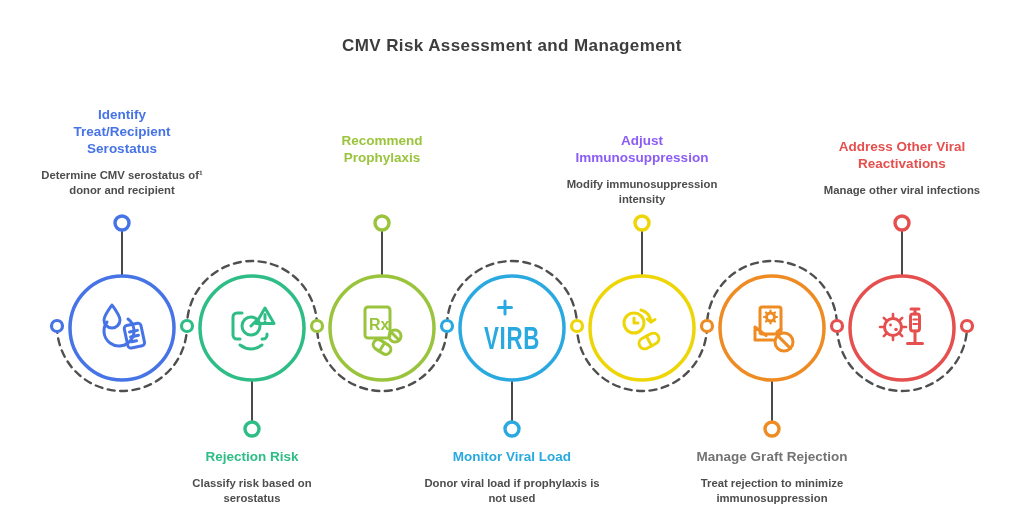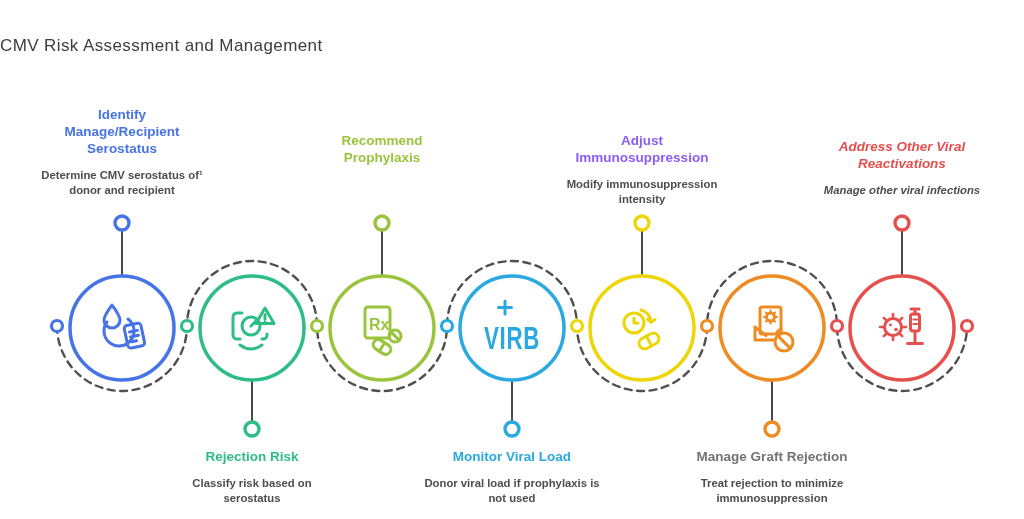--- a/index.html
+++ b/index.html
@@ -1,42 +1,42 @@
 <!DOCTYPE html>
 <html><head>
 <meta charset="utf-8">
 <style>
   html,body{margin:0;padding:0;}
   body{
     width:1024px;height:519px;background:#ffffff;position:relative;overflow:hidden;
     font-family:"Liberation Sans", sans-serif;
   }
   .main-title{
-    position:absolute;top:36px;left:0;width:1024px;
-    font-size:17px;font-weight:normal;color:#3d3d3d;letter-spacing:.4px;
+    position:absolute;top:36px;left:0;width:1024px;text-align:center;
+    font-size:17px;font-weight:bold;color:#3d3d3d;letter-spacing:.4px;
   }
   .step-label{position:absolute;text-align:center;}
   .step-title{
     font-size:13.5px;font-weight:bold;line-height:17px;white-space:pre-line;
     margin:0 0 11px 0;
   }
   .step-desc{
     font-size:11.3px;font-weight:bold;line-height:15px;color:#4d4d4d;white-space:pre-line;margin:0;
   }
   svg{position:absolute;left:0;top:0;}
   svg text{font-family:"Liberation Sans", sans-serif;}
 </style>
 </head>
 <body>
 
 <div class="main-title">CMV Risk Assessment and Management</div>
 
 <div class="step-label" style="left:27px;top:106px;width:190px;">
   <p class="step-title" style="color: rgb(70, 115, 229);">Identify
-Manage/Recipient
+Treat/Recipient
 Serostatus</p>
   <p class="step-desc">Determine CMV serostatus of¹
 donor and recipient</p>
 </div>
 
 <div class="step-label" style="left:162px;top:448px;width:180px;">
   <p class="step-title" style="color: rgb(46, 189, 134);">Rejection Risk</p>
   <p class="step-desc">Classify risk based on
 serostatus</p>
 </div>
@@ -58,21 +58,21 @@
   <p class="step-desc">Modify immunosuppression
 intensity</p>
 </div>
 
 <div class="step-label" style="left:662px;top:448px;width:220px;">
   <p class="step-title" style="color: #737373;">Manage Graft Rejection</p>
   <p class="step-desc">Treat rejection to minimize
 immunosuppression</p>
 </div>
 
-<div class="step-label" style="left:797px;top:138px;width:210px;font-style:italic;">
+<div class="step-label" style="left:797px;top:138px;width:210px;">
   <p class="step-title" style="color: rgb(229, 80, 78);">Address Other Viral
 Reactivations</p>
   <p class="step-desc">Manage other viral infections</p>
 </div>
 
 <svg width="1024" height="519" viewBox="0 0 1024 519">
 
   <path d="M57 326 A65 65 0 0 0 187 326 A65 65 0 0 1 317 326 A65 65 0 0 0 447 326 A65 65 0 0 1 577 326 A65 65 0 0 0 707 326 A65 65 0 0 1 837 326 A65 65 0 0 0 967 326" fill="none" stroke="#4f4f4f" stroke-width="2.4" stroke-dasharray="7 5.5" stroke-linecap="round"></path>
 
   <g fill="none" stroke="currentColor" stroke-width="3.2" stroke-linecap="round" stroke-linejoin="round" style="color: rgb(70, 115, 229);">

